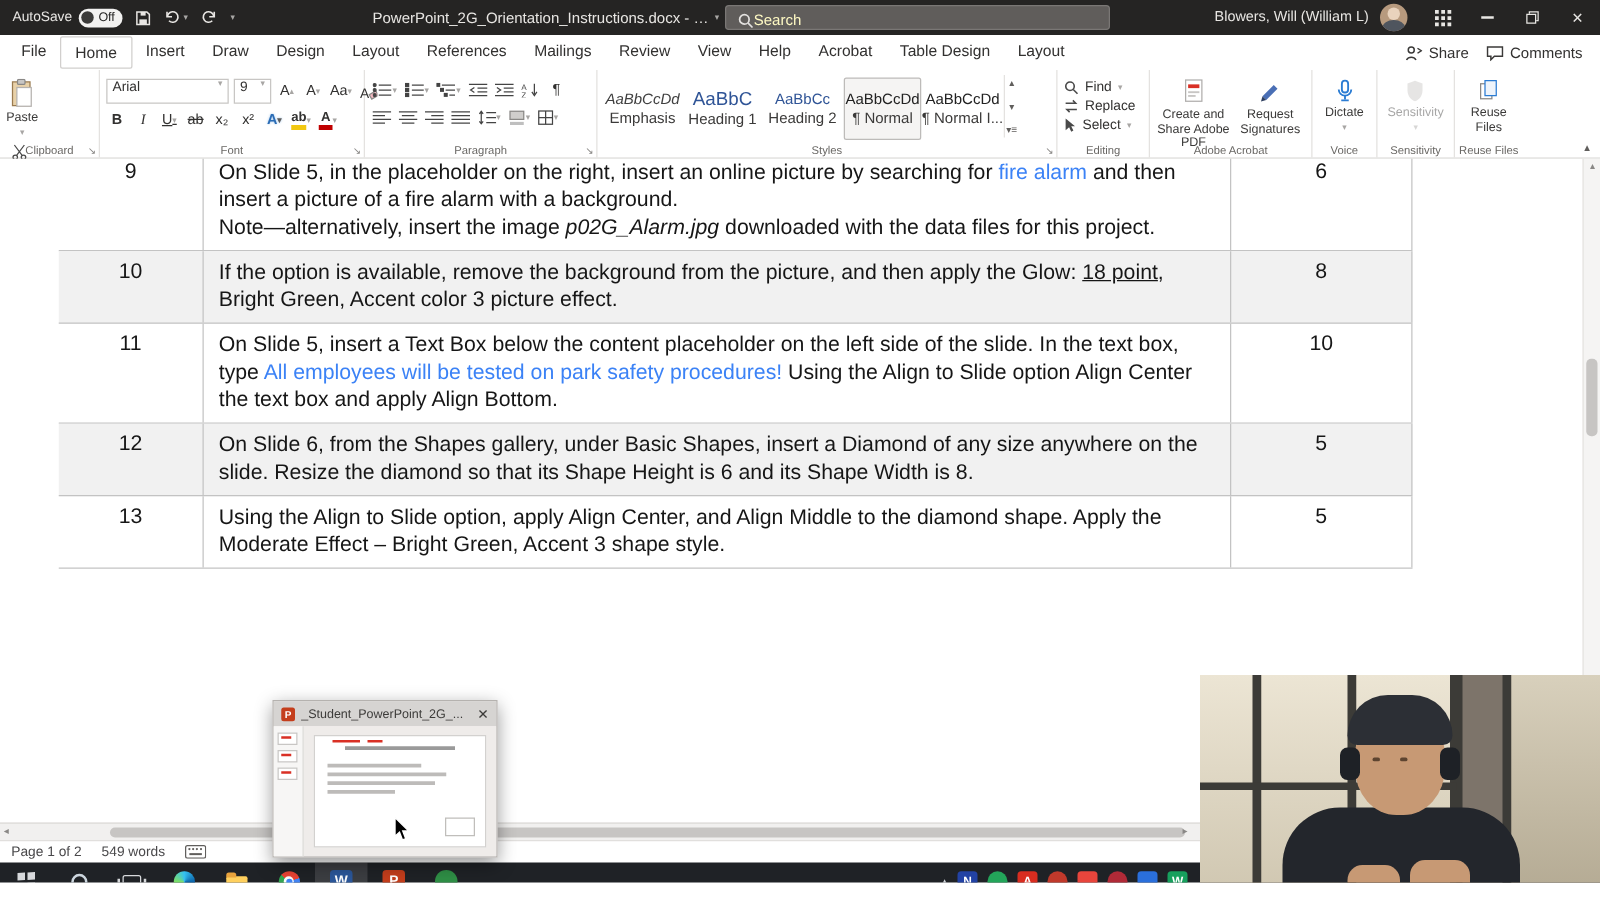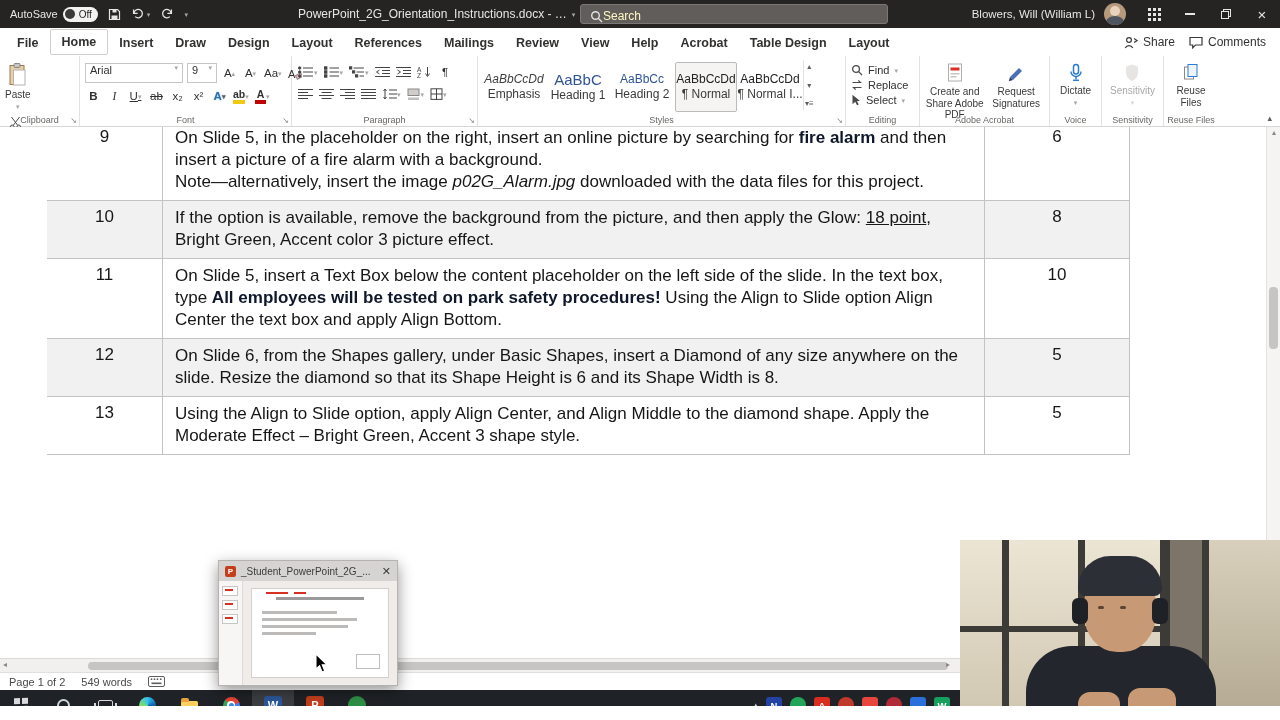--- a/index.html
+++ b/index.html
@@ -94,21 +94,21 @@
   .docarea { position:absolute; left:0; top:127px; width:1280px; height:531px; background:#fff;
     overflow:hidden; }
   .doc-table { position:absolute; left:47px; top:-6px; width:1083px; font-size:17px; color:#161616; }
   .trow { display:grid; grid-template-columns:115px 1fr 145px; border-bottom:1px solid #c3c3c3; }
   .trow.shaded { background:#f1f1f1; }
   .tnum { text-align:center; padding-top:6px; }
   .tinstr { border-left:1px solid #c3c3c3; border-right:1px solid #c3c3c3;
     padding:6px 24px 7px 12px; line-height:22px; }
   .tpts { text-align:center; padding-top:6px; border-right:1px solid #c3c3c3; }
   .para { margin:0; }
-  .seg-bluebold { color:#0f172a; font-weight:bold; }
+  .seg-bluebold { color:#3b82f6; font-weight:normal; }
   .seg-italic { font-style:italic; }
   .seg-underline { text-decoration:underline; }
 
   .vscroll { position:absolute; right:0; top:0; width:14px; height:531px; background:#f5f4f3;
     border-left:1px solid #e5e3e1; }
   .vthumb { position:absolute; left:2px; top:160px; width:9px; height:62px; background:#c7c5c3;
     border-radius:4px; }
   .varrow { position:absolute; left:0; width:14px; text-align:center; font-size:8px; color:#8a8886; }
 
   .hscroll { position:absolute; left:0; top:658px; width:1280px; height:14px; background:#f1f0ef;
@@ -271,21 +271,21 @@
             <i></i>
           </span>
         </span>
       <span class="wbtn">
           <span class="closex">×</span>
         </span>
     </div>
   </div>
 
   <div class="tabrow">
-    <div id="ribbon-tabs" style="display:flex;align-items:flex-end;font-weight:bold;">
+    <div id="ribbon-tabs" style="display:flex;align-items:flex-start;">
         <div class="tab">File</div>
         <div class="tab selected">Home</div>
         <div class="tab">Insert</div>
         <div class="tab">Draw</div>
         <div class="tab">Design</div>
         <div class="tab">Layout</div>
         <div class="tab">References</div>
         <div class="tab">Mailings</div>
         <div class="tab">Review</div>
         <div class="tab">View</div>

